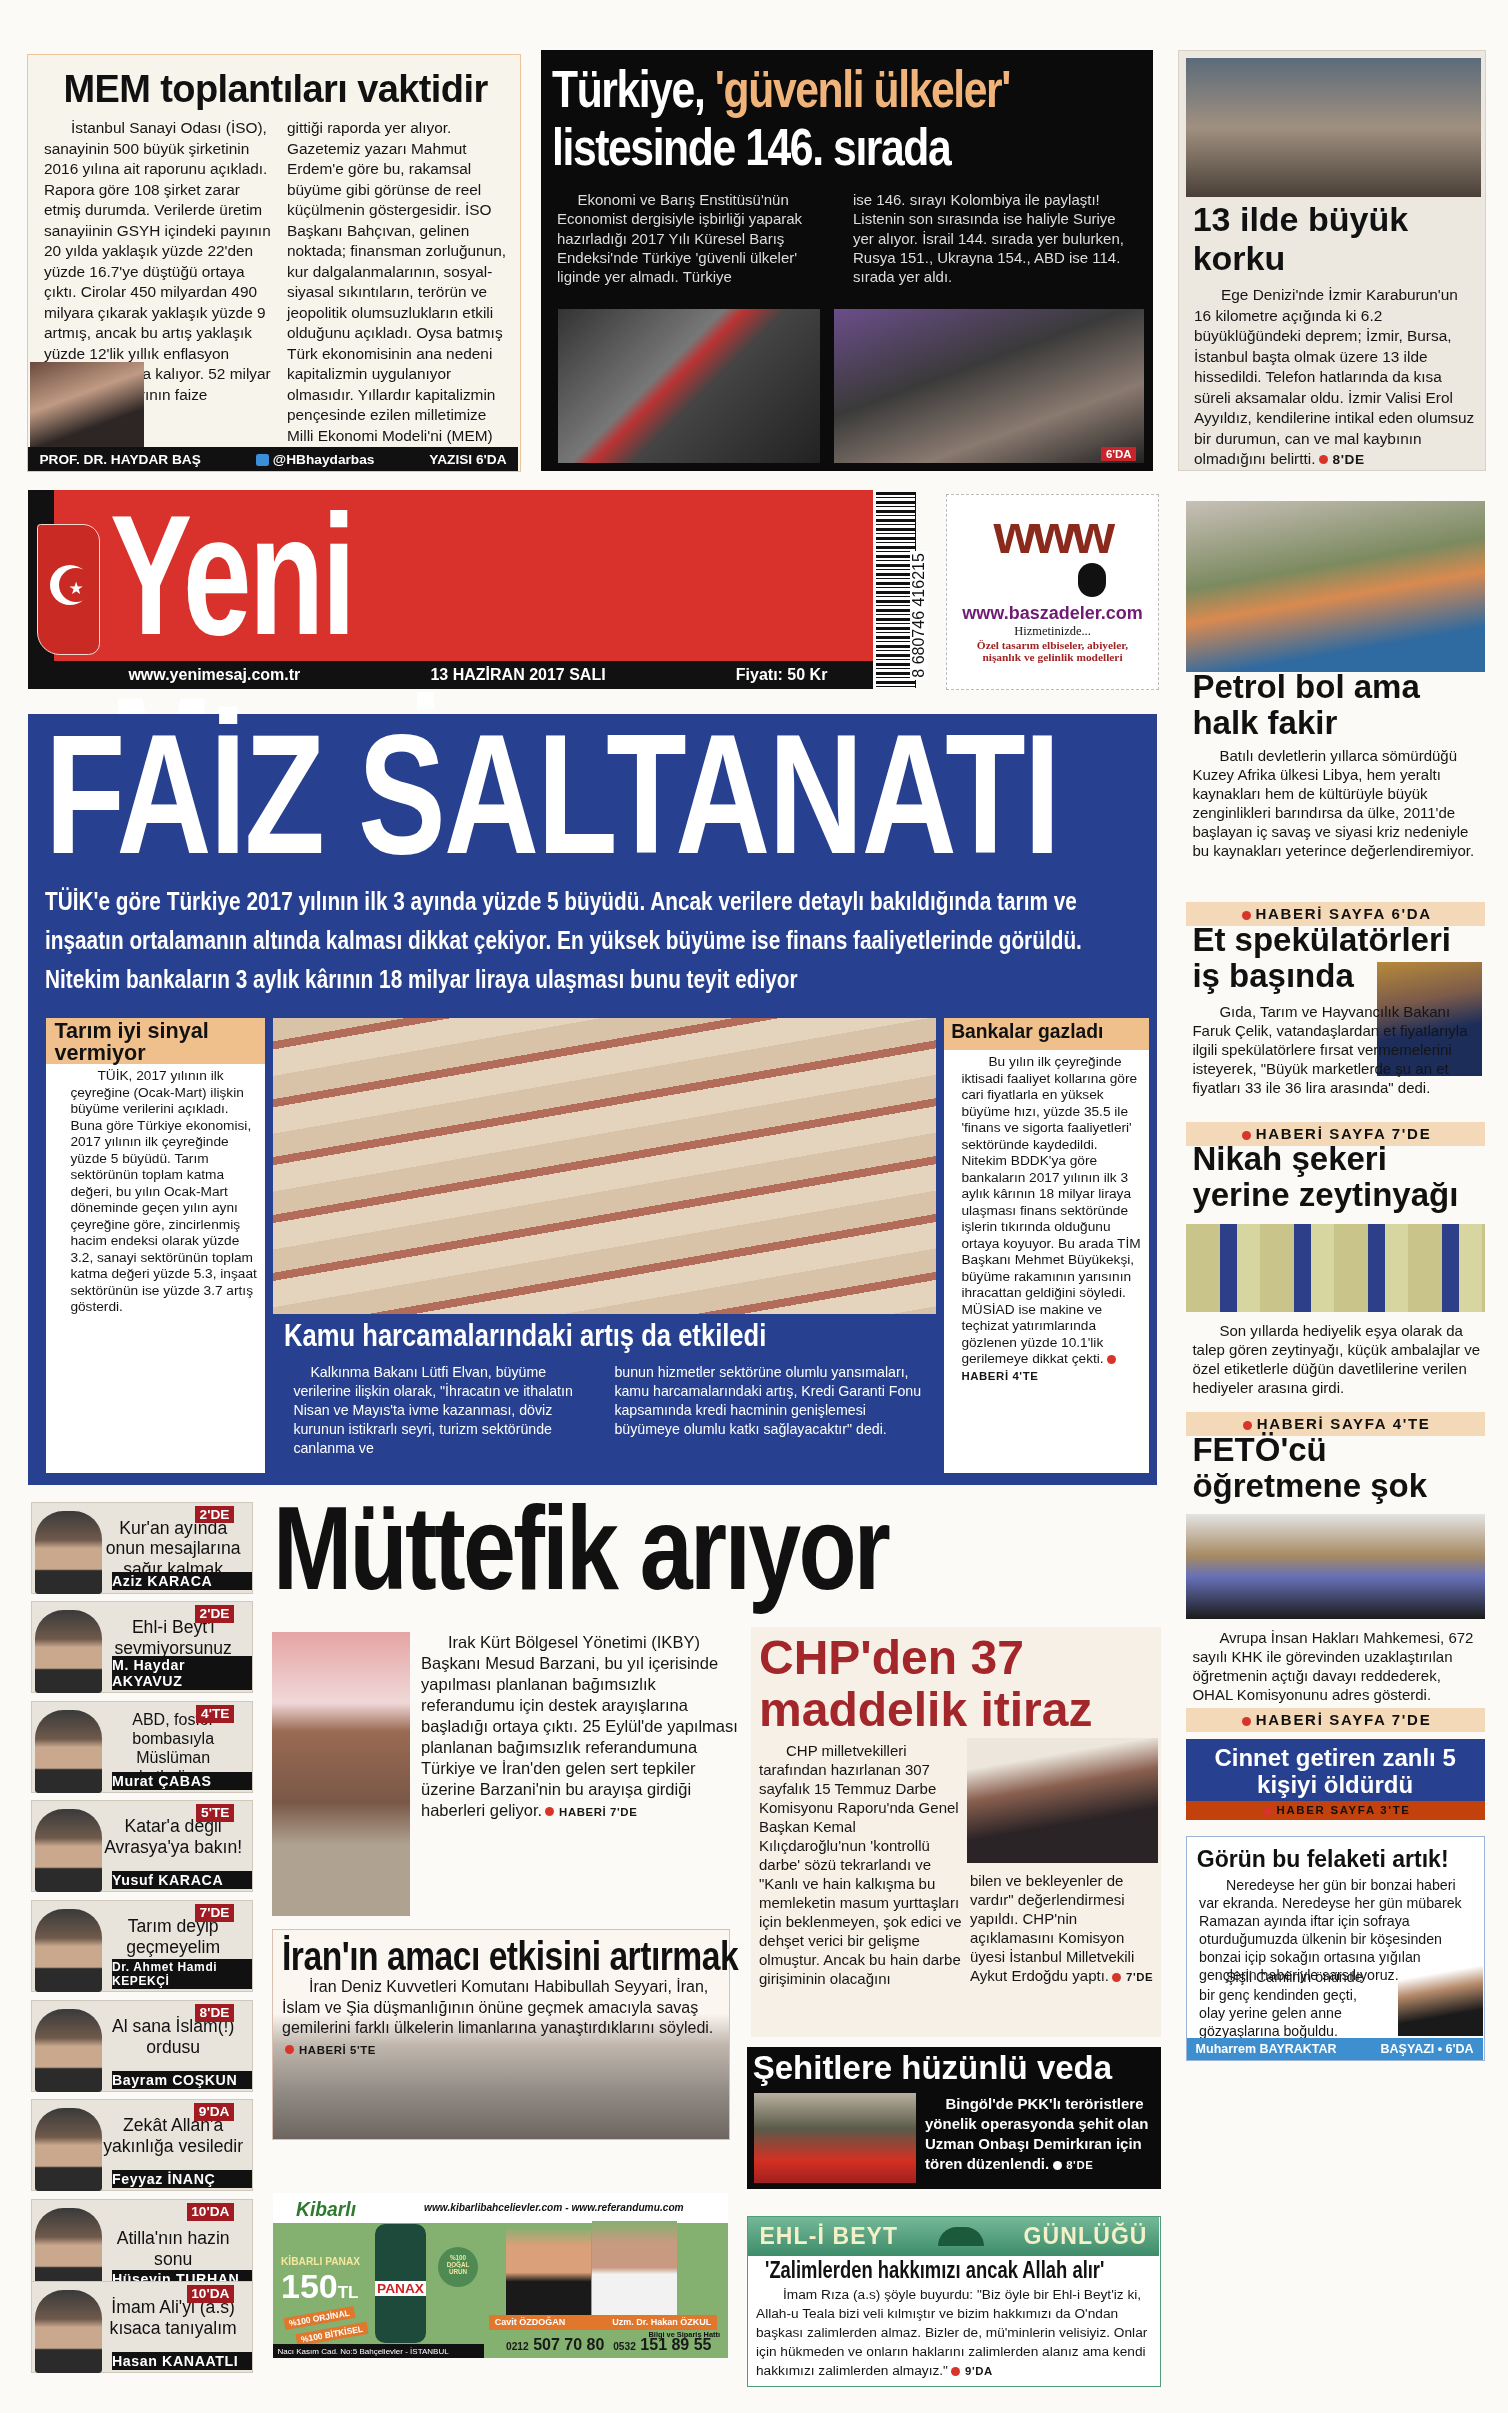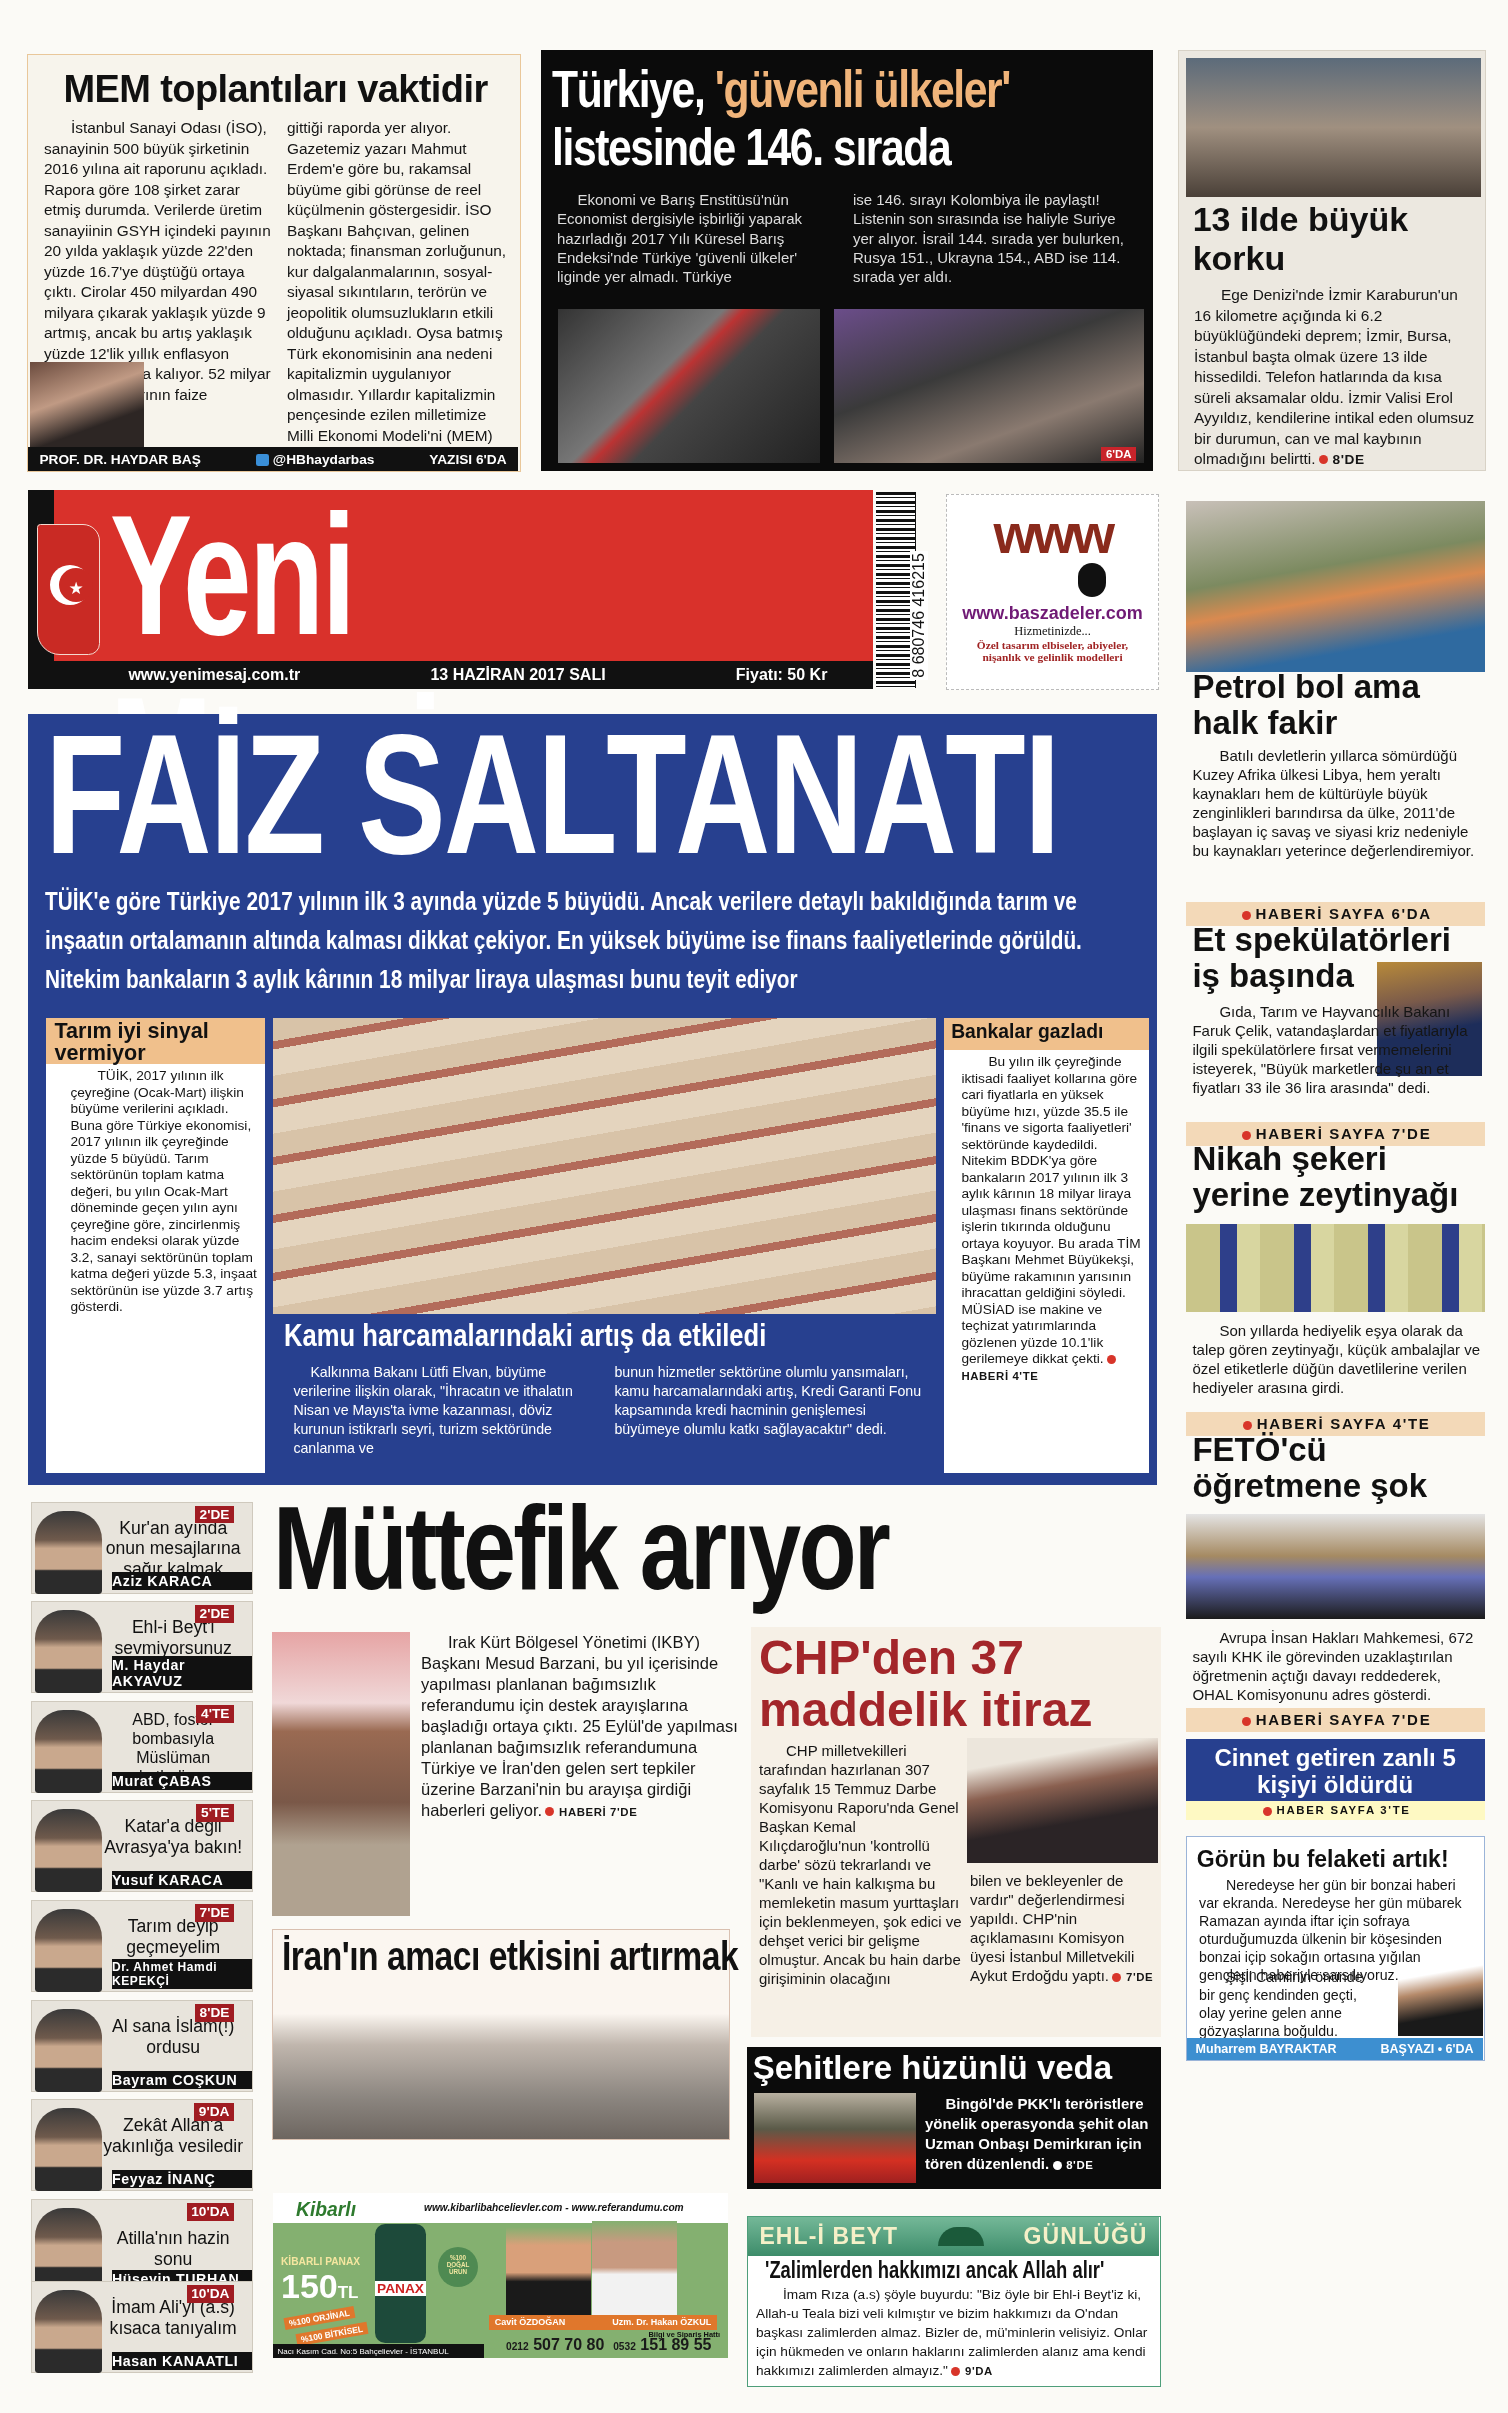--- a/index.html
+++ b/index.html
@@ -92,21 +92,21 @@
   <div class="abs photo" style="left:4.6px;top:734px;width:299px;height:88px;background:repeating-linear-gradient(90deg,#c9c58a 0 34px,#2e3f8a 34px 51px,#d8d6a0 51px 74px)"></div>
   <div class="abs body-txt ind" style="left:11.4px;top:831px;width:290px;font-size:15px;line-height:19px">Son yıllarda hediyelik eşya olarak da talep gören zeytinyağı, küçük ambalajlar ve özel etiketlerle düğün davetlilerine verilen hediyeler arasına girdi.</div>
   <div class="abs hdr-band" style="left:4.6px;top:922px;width:299px"><span class="dot"></span><span>HABERİ SAYFA 4'TE</span></div>
 
   <div class="abs" style="left:11.4px;top:942px;width:290px;font-weight:900;font-size:33px;line-height:36px">FETÖ'cü öğretmene şok</div>
   <div class="abs photo" style="left:4.6px;top:1024px;width:299px;height:105px;background:linear-gradient(180deg,#e4e4e4,#a58a62 40%,#6670b8 60%,#1b1b1b)"></div>
   <div class="abs body-txt ind" style="left:11.4px;top:1138px;width:290px;font-size:15px;line-height:19px">Avrupa İnsan Hakları Mahkemesi, 672 sayılı KHK ile görevinden uzaklaştırılan öğretmenin açtığı davayı reddederek, OHAL Komisyonunu adres gösterdi.</div>
   <div class="abs hdr-band" style="left:4.6px;top:1218px;width:299px"><span class="dot"></span><span>HABERİ SAYFA 7'DE</span></div>
 
   <div class="abs" style="left:4.6px;top:1249px;width:299px;height:63px;background:#27408f;color:#fff;text-align:center;font-weight:900;font-size:24px;line-height:27px;padding-top:4.6px">Cinnet getiren zanlı 5 kişiyi öldürdü</div>
-  <div class="abs hdr-band" style="left:4.6px;top:1311px;width:299px;background:#fef9c3;font-size:11.4px"><span class="dot"></span><span>HABER SAYFA 3'TE</span></div>
+  <div class="abs hdr-band" style="left:4.6px;top:1311px;width:299px;background:#c2410c;font-size:11.4px"><span class="dot"></span><span>HABER SAYFA 3'TE</span></div>
 
   <div class="abs" style="left:4.6px;top:1346px;width:299px;height:225px;border:1.1px solid #9bb4d8;background:#fff">
     <div class="abs" style="left:10.2px;top:8.5px;font-weight:900;font-size:23px">Görün bu felaketi artık!</div>
     <div class="abs body-txt ind" style="left:12.5px;top:39px;width:279px;font-size:14.2px;line-height:18px">Neredeyse her gün bir bonzai haberi var ekranda. Neredeyse her gün mübarek Ramazan ayında iftar için sofraya oturduğumuzda ülkenin bir köşesinden bonzai içip sokağın ortasına yığılan gençlerin haberiyle sarsılıyoruz.</div>
     <div class="abs body-txt ind" style="left:12.5px;top:131px;width:182px;font-size:14.2px;line-height:18px">Şişli Camiinin önünde bir genç kendinden geçti, olay yerine gelen anne gözyaşlarına boğuldu.</div>
     <div class="abs photo" style="left:211px;top:125px;width:85px;height:74px;background:linear-gradient(170deg,#fff 20%,#b58a6a 40%,#1a1a1a 70%)"></div>
     <div class="abs" style="left:0;bottom:0;width:296px;height:21.6px;background:#3d8fd0;color:#fff;font-weight:900;font-size:12.5px;display:flex;justify-content:space-between;align-items:center;padding:0 9px">
       <span>Muharrem BAYRAKTAR</span>
       <span>BAŞYAZI • 6'DA</span>
     </div>
@@ -197,20 +197,21 @@
 
 <div class="abs" style="left:751px;top:1627px;width:410px;height:410px;background:#f6f0e6">
   <div class="abs" style="left:8px;top:4.6px;width:398px;color:#a3262a;font-weight:900;font-size:48px;line-height:52px">CHP'den 37 maddelik itiraz</div>
   <div class="abs body-txt ind" style="left:8px;top:114px;width:205px;font-size:15px;line-height:19px">CHP milletvekilleri tarafından hazırlanan 307 sayfalık 15 Temmuz Darbe Komisyonu Raporu'nda Genel Başkan Kemal Kılıçdaroğlu'nun 'kontrollü darbe' sözü tekrarlandı ve "Kanlı ve hain kalkışma bu memleketin masum yurttaşları için beklenmeyen, şok edici ve dehşet verici bir gelişme olmuştur. Ancak bu hain darbe girişiminin olacağını</div>
   <div class="abs photo" style="left:216px;top:111px;width:191px;height:125px;background:linear-gradient(170deg,#ece6dc 20%,#8a6050 40%,#2b2426 65%)"></div>
   <div class="abs body-txt" style="left:219px;top:244px;width:188px;font-size:15px;line-height:19px"><span>bilen ve bekleyenler de vardır" değerlendirmesi yapıldı. CHP'nin açıklamasını Komisyon üyesi İstanbul Milletvekili Aykut Erdoğdu yaptı.</span><span class="dot"></span><b class="ref" style="font-size:11.4px">7'DE</b></div>
 </div>
 
 <div class="abs" style="left:272px;top:1929px;width:458px;height:211px;border:1.1px solid #d9c0b0;background:linear-gradient(180deg,#fbf6f0 0,#fbf6f0 40%,#c0b6ad 55%,#8c8680 80%,#6d6660)">
   <div class="abs" style="left:9px;top:3.4px;font-weight:bold;font-size:41px;white-space:nowrap;transform:scaleX(.82);transform-origin:left top;letter-spacing:-0.6px">İran'ın amacı etkisini artırmak</div>
+  <div class="abs body-txt ind" style="left:9px;top:47px;width:432px;font-size:16px;line-height:20.5px"><span>İran Deniz Kuvvetleri Komutanı Habibullah Seyyari, İran, İslam ve Şia düşmanlığının önüne geçmek amacıyla savaş gemilerini farklı ülkelerin limanlarına yanaştırdıklarını söyledi.</span><span class="dot"></span><b class="ref" style="font-size:11.4px">HABERİ 5'TE</b></div>
 </div>
 
 <div class="abs" style="left:273px;top:2193px;width:455px;height:165px;background:linear-gradient(180deg,#fff 0,#fff 18%,#84b070 18%)">
   <div class="abs" style="left:23px;top:5.7px;font-style:italic;font-weight:bold;font-size:19.3px;color:#2e7a2e">Kibarlı</div>
   <div class="abs" style="left:151px;top:9px;font-weight:bold;font-style:italic;font-size:10.2px">www.kibarlibahcelievler.com - www.referandumu.com</div>
   <div class="abs" style="left:8px;top:63px;color:#f5e6a0;font-weight:bold;font-size:10.2px">KİBARLI PANAX</div>
   <div class="abs" style="left:8px;top:74px;color:#fff;font-weight:900;font-size:34px"><span>150</span><span style="font-size:17px">TL</span></div>
   <div class="abs" style="left:11.4px;top:119px;background:#e0772c;color:#fff;font-weight:bold;font-size:8.5px;padding:1.1px 4.6px;transform:rotate(-10deg)">%100 ORJİNAL</div>
   <div class="abs" style="left:23px;top:135px;background:#e0772c;color:#fff;font-weight:bold;font-size:8.5px;padding:1.1px 4.6px;transform:rotate(-10deg)">%100 BİTKİSEL</div>
   <div class="abs" style="left:102px;top:31px;width:51px;height:119px;background:#1d4a3a;border-radius:10.2px">

